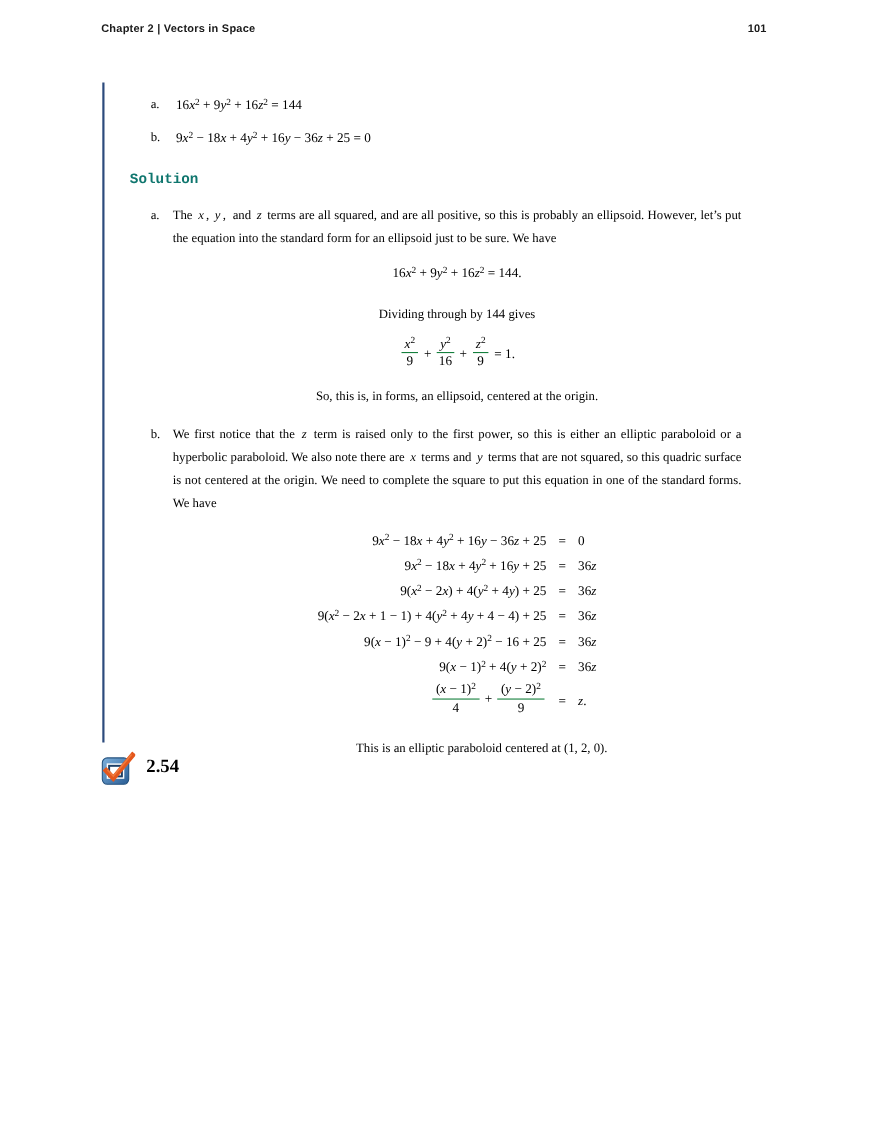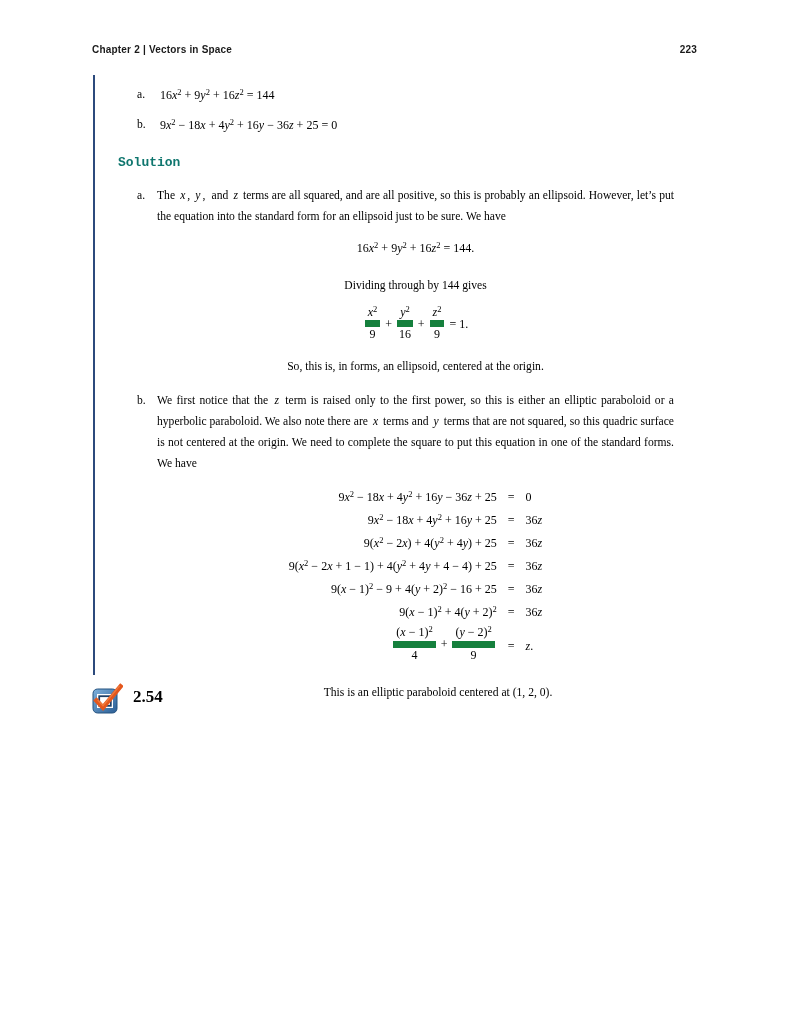--- a/index.html
+++ b/index.html
@@ -3,21 +3,21 @@
 <meta charset="utf-8">
 <style>
   * { margin:0; padding:0; box-sizing:border-box; }
   html,body { background:#ffffff; }
   .page {
     position:relative; width:791px; height:1024px; background:#ffffff;
     font-family:"Liberation Serif", serif; color:#000; overflow:hidden;
   }
   
   .header {
-    position:absolute; top:44px; left:92px; right:94px;
+    position:absolute; top:21px; left:92px; right:94px;
     display:flex; justify-content:space-between; align-items:baseline;
     font-family:"Liberation Sans", sans-serif; font-weight:bold;
     font-size:10px; color:#1a1a1a; letter-spacing:0.2px;
   }
   
   .vrule { position:absolute; left:93px; top:75px; width:2px; height:600px; background:#2c4a7c; }
 
   .content { position:absolute; left:118px; top:84px; width:556px; font-size:11.6px; line-height:21px; }
 
   .plist { margin-bottom:4px; }
@@ -34,21 +34,21 @@
   .para-plain { text-align:center; }
   .display-eq { text-align:center; margin:9px 0 10px 0; font-size:12px; line-height:24px; }
   .display-eq.tall { margin:12px 0 13px 0; }
   .spacer-s { height:5px; }
 
   i { font-style:italic; }
   sup { font-size:8.5px; line-height:0; vertical-align:4px; }
   .mv { padding:0 2px; }
 
   .frac { display:inline-block; vertical-align:middle; text-align:center; line-height:1.1; margin:0 2px; position:relative; top:-2px; }
-  .fn { display:block; border-bottom:7px solid #15803d; padding:0 3px 1px 3px;text-align:right; }
+  .fn { display:block; border-bottom:1px solid #15803d; padding:0 3px 1px 3px;text-align:right; }
   .fd { display:block; padding-top:1px; }
 
   .eq-table { display:table; margin:12px auto 10px auto; font-size:12px; }
   .eq-row  { display:table-row; }
   .eq-lhs  { display:table-cell; text-align:right; line-height:23px; vertical-align:middle; }
   .eq-sign { display:table-cell; padding:0 11px; text-align:center; line-height:23px; vertical-align:middle; }
   .eq-rhs  { display:table-cell; text-align:left; line-height:23px; vertical-align:middle; }
   .eq-row.tall .eq-lhs, .eq-row.tall .eq-sign, .eq-row.tall .eq-rhs { padding-top:4px; }
 
   .closing-para { margin-top:18px;margin-left:45px; }
@@ -58,21 +58,21 @@
   .cp-number { font-weight:bold; font-size:17px; margin:4px 0 0 10px; }
   .cp-text { font-size:11.8px; margin:7px 0 0 12px; }
 </style>
 </head>
 <body>
 
 <div class="page">
 
   <div class="header">
     <span>Chapter 2 | Vectors in Space</span>
-    <span>223</span>
+    <span>101</span>
   </div>
 
   <div class="vrule"></div>
 
   <div class="content">
 
     <div class="plist">
       <div class="plist-item">
         <span class="plist-label">a.</span>
         <span>16<i>x</i><sup>2</sup> + 9<i>y</i><sup>2</sup> + 16<i>z</i><sup>2</sup> = 144</span>

